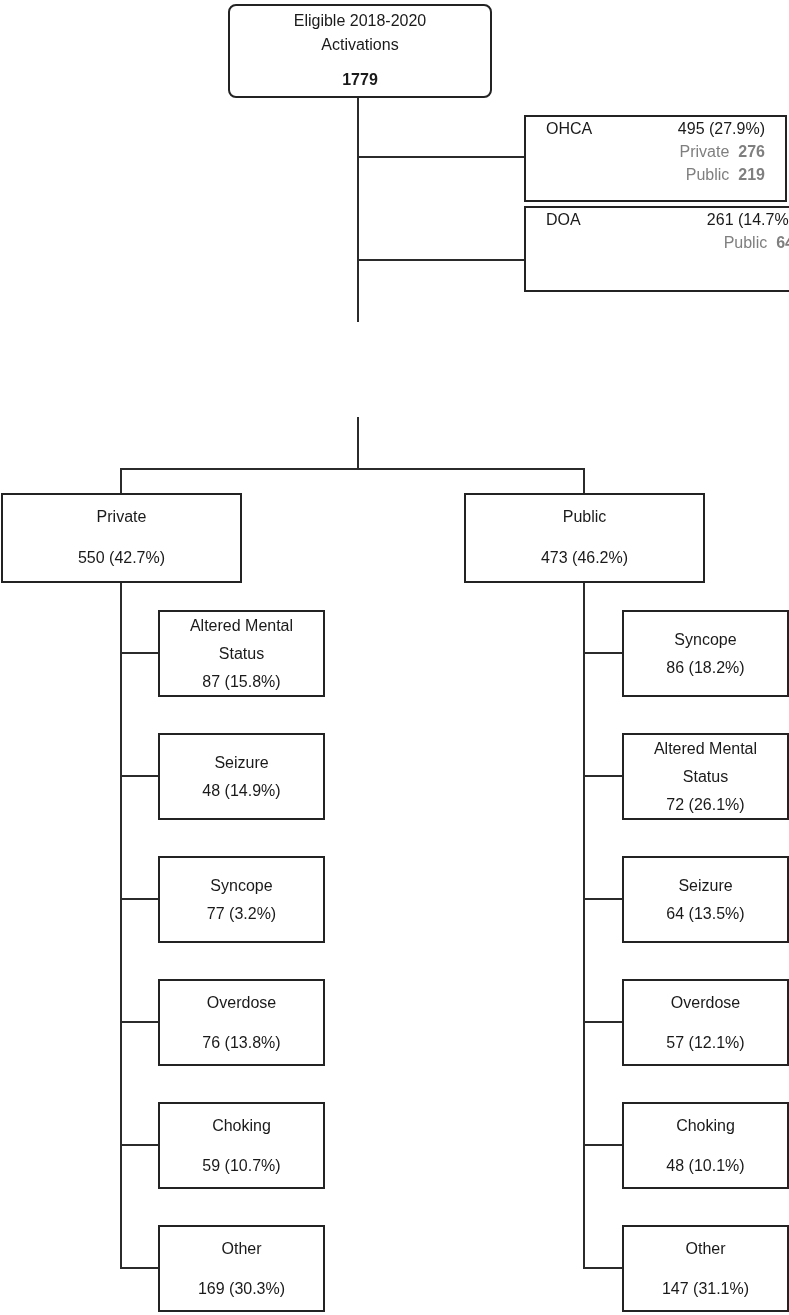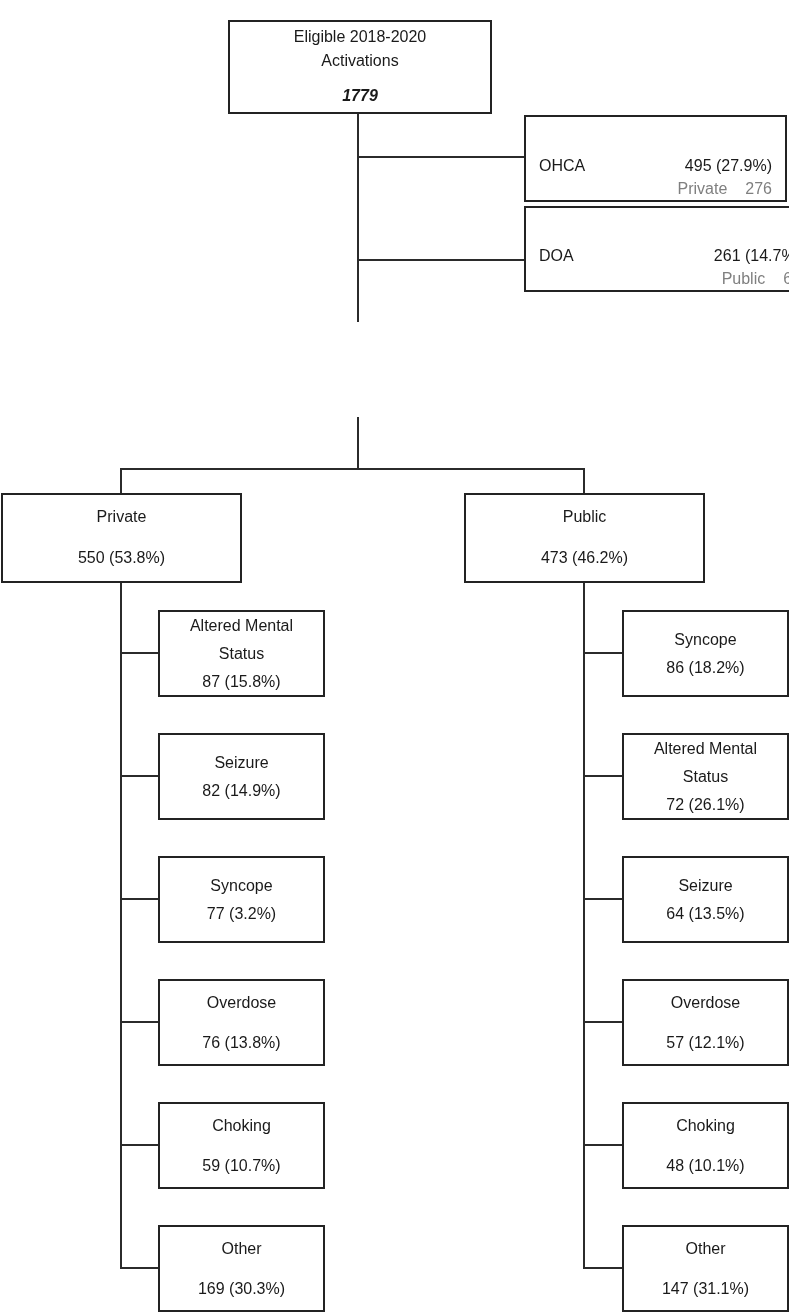--- a/index.html
+++ b/index.html
@@ -10,36 +10,36 @@
   
   .line{position:absolute;background:#2b2b2b;}
   
   .box{
     position:absolute;box-sizing:border-box;background:#ffffff;
     border:2px solid #232323;
     display:flex;flex-direction:column;align-items:center;justify-content:center;
     text-align:center;font-size:16px;line-height:26px;
   }
   .box .title{white-space:pre-line;}
-  .bold{font-weight:700;font-style:italic;}
+  .bold{font-weight:700;}
   
   .big .title{line-height:24px;margin-bottom:16px;}
   .big.root .title{margin-bottom:10px;}
   
   .child{width:167px;height:87px;line-height:28px;font-size:16px;}
   .child .title{max-width:139px;}
   .child.spaced .title{margin-bottom:12px;}
   
   .side{
-    width:263px;align-items:stretch;justify-content:flex-end;
-    padding:0 13px;text-align:right;line-height:23px;font-size:16px;
+    width:263px;align-items:stretch;justify-content:flex-start;
+    padding:0 20px;text-align:right;line-height:23px;font-size:16px;
   }
   .side-row{display:flex;justify-content:space-between;align-items:baseline;}
   .side-sub{color:#7f7f7f;text-align:right;}
-  .side-sub .sub-val{margin-left:18px;}
+  .side-sub .sub-val{margin-left:9px;font-weight:bold;}
 </style>
 </head>
 <body>
 
 <div class="canvas">
 
   <div class="line" style="left:357px;top:97px;width:2px;height:225px;"></div>
   <div class="line" style="left:357px;top:156px;width:167px;height:2px;"></div>
   <div class="line" style="left:357px;top:259px;width:167px;height:2px;"></div>
   <div class="line" style="left:357px;top:417px;width:2px;height:53px;"></div>
@@ -56,64 +56,67 @@
   <div class="line" style="left:120px;top:1144px;width:38px;height:2px;"></div>
   <div class="line" style="left:120px;top:1267px;width:38px;height:2px;"></div>
 
   <div class="line" style="left:583px;top:652px;width:39px;height:2px;"></div>
   <div class="line" style="left:583px;top:775px;width:39px;height:2px;"></div>
   <div class="line" style="left:583px;top:898px;width:39px;height:2px;"></div>
   <div class="line" style="left:583px;top:1021px;width:39px;height:2px;"></div>
   <div class="line" style="left:583px;top:1144px;width:39px;height:2px;"></div>
   <div class="line" style="left:583px;top:1267px;width:39px;height:2px;"></div>
 
-  <div class="box big root" style="left:228px;top:20px;width:264px;height:94px;">
+  <div class="box big root" style="left:228px;top:4px;width:264px;height:94px;border-radius:8px;">
     <div class="title">Eligible 2018-2020
 Activations</div>
     <div class="value bold">1779</div>
   </div>
 
   <div class="box side" style="left:524px;top:115px;width:263px;height:87px;">
     <div class="side-row">
       <span class="side-label">OHCA</span>
       <span class="side-value">495 (27.9%)</span>
     </div>
     <div class="side-sub">
       <span>Private</span><span class="sub-val">276</span>
+    </div>
+    <div class="side-sub">
+      <span>Public</span><span class="sub-val">219</span>
     </div>
   </div>
 
   <div class="box side" style="left:524px;top:206px;width:292px;height:86px;">
     <div class="side-row">
       <span class="side-label">DOA</span>
       <span class="side-value">261 (14.7%)</span>
     </div>
     <div class="side-sub">
       <span>Public</span><span class="sub-val">64</span>
     </div>
   </div>
 
 
   <div class="box big" style="left:1px;top:493px;width:241px;height:90px;">
     <div class="title">Private</div>
-    <div class="value">550 (53.8%)</div>
+    <div class="value">550 (42.7%)</div>
   </div>
 
   <div class="box big" style="left:464px;top:493px;width:241px;height:90px;">
     <div class="title">Public</div>
     <div class="value">473 (46.2%)</div>
   </div>
 
   <div class="box child" style="left:158px;top:610px;">
     <div class="title">Altered Mental Status</div>
     <div class="value">87 (15.8%)</div>
   </div>
   <div class="box child" style="left:158px;top:733px;">
     <div class="title">Seizure</div>
-    <div class="value">82 (14.9%)</div>
+    <div class="value">48 (14.9%)</div>
   </div>
   <div class="box child" style="left:158px;top:856px;">
     <div class="title">Syncope</div>
     <div class="value">77 (3.2%)</div>
   </div>
   <div class="box child spaced" style="left:158px;top:979px;">
     <div class="title">Overdose</div>
     <div class="value">76 (13.8%)</div>
   </div>
   <div class="box child spaced" style="left:158px;top:1102px;">

